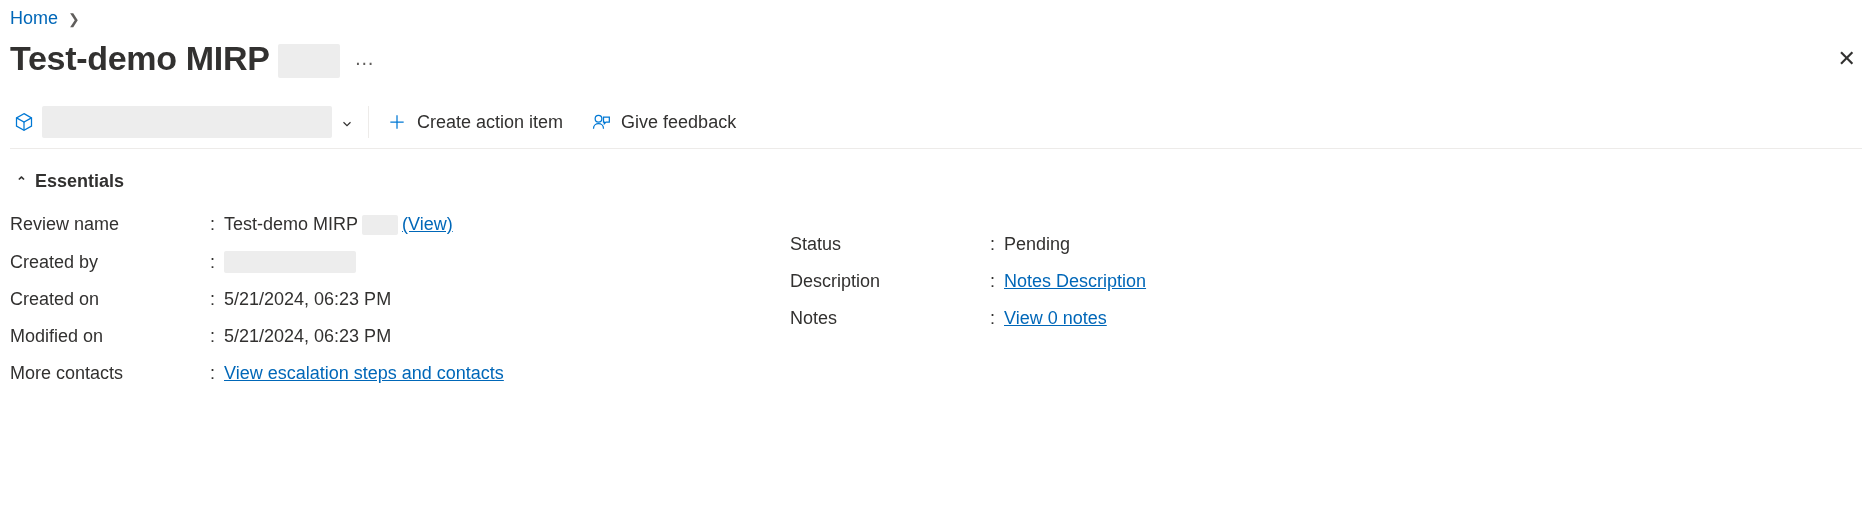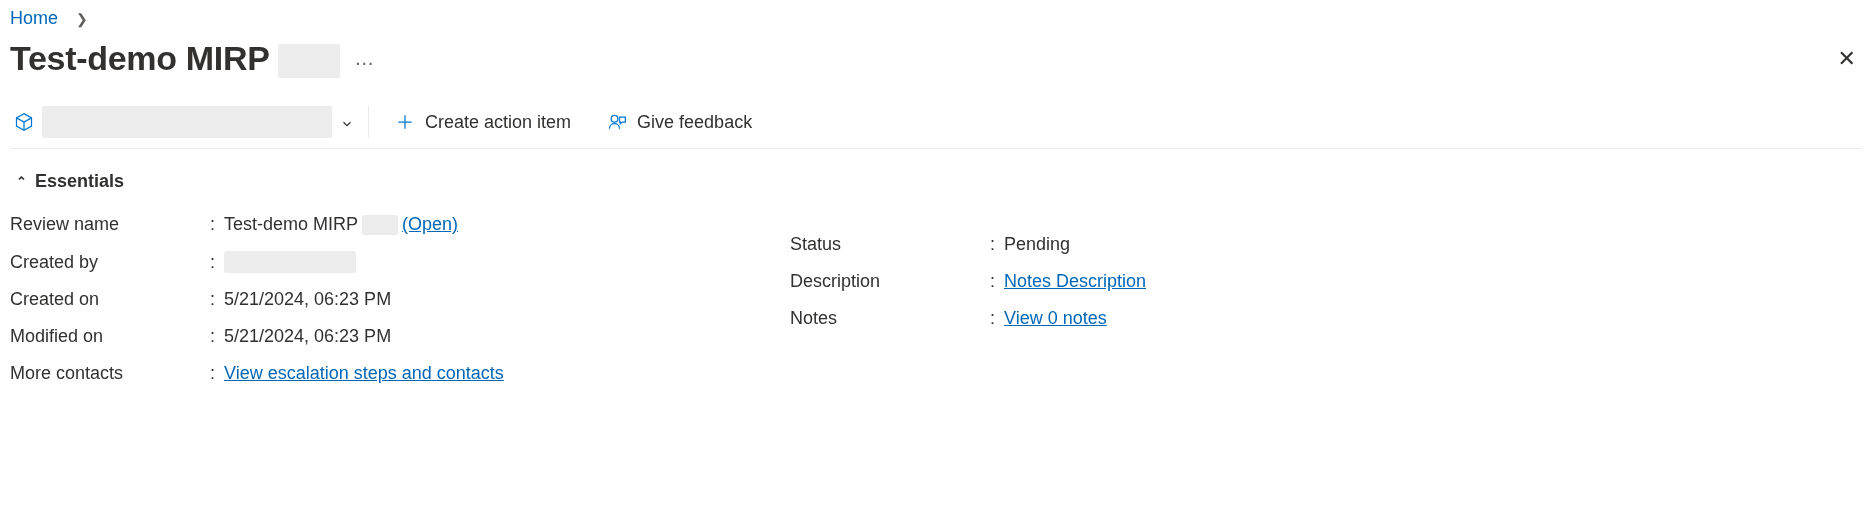--- a/index.html
+++ b/index.html
@@ -14,21 +14,21 @@
   }
   a, .link {
     color: #0067b8;
     text-decoration: none;
     cursor: pointer;
   }
   .link-underline { text-decoration: underline; }
   .breadcrumb {
     display: flex;
     align-items: center;
-    gap: 18px;
+    gap: 10px;
     font-size: 18px;
     margin-bottom: 10px;
   }
   .breadcrumb .chevron { color: #605e5c; font-size: 14px; }
   .title-row {
     display: flex;
     align-items: center;
     justify-content: space-between;
     margin-bottom: 28px;
   }
@@ -38,21 +38,21 @@
     background: #ededed;
     border-radius: 2px;
     display: inline-block;
   }
   .redact-title { width: 62px; height: 34px; vertical-align: middle; }
   .more-dots { color: #605e5c; font-size: 20px; cursor: pointer; padding: 4px; }
   .close-x { font-size: 22px; cursor: pointer; color: #323130; padding: 6px; font-weight: 300; }
   .toolbar {
     display: flex;
     align-items: center;
-    gap: 8px;
+    gap: 0;
     border-bottom: 1px solid #edebe9;
     padding-bottom: 10px;
     margin-bottom: 22px;
   }
   .tool-item {
     display: flex;
     align-items: center;
     gap: 10px;
     padding: 4px 14px;
     cursor: pointer;
@@ -158,21 +158,21 @@
 
 <div class="essentials-grid">
 
   <div class="col col-left">
     <div class="field-row">
       <div class="field-label">Review name</div>
       <div class="field-sep">:</div>
       <div class="field-value">
         <span>Test-demo MIRP</span>
         <span class="redact redact-inline"></span>
-        <a class="link link-underline">(Open)</a>
+        <a class="link link-underline">(View)</a>
       </div>
     </div>
     <div class="field-row">
       <div class="field-label">Created by</div>
       <div class="field-sep">:</div>
       <div class="field-value">
         <span class="redact redact-creator"></span>
       </div>
     </div>
     <div class="field-row">

